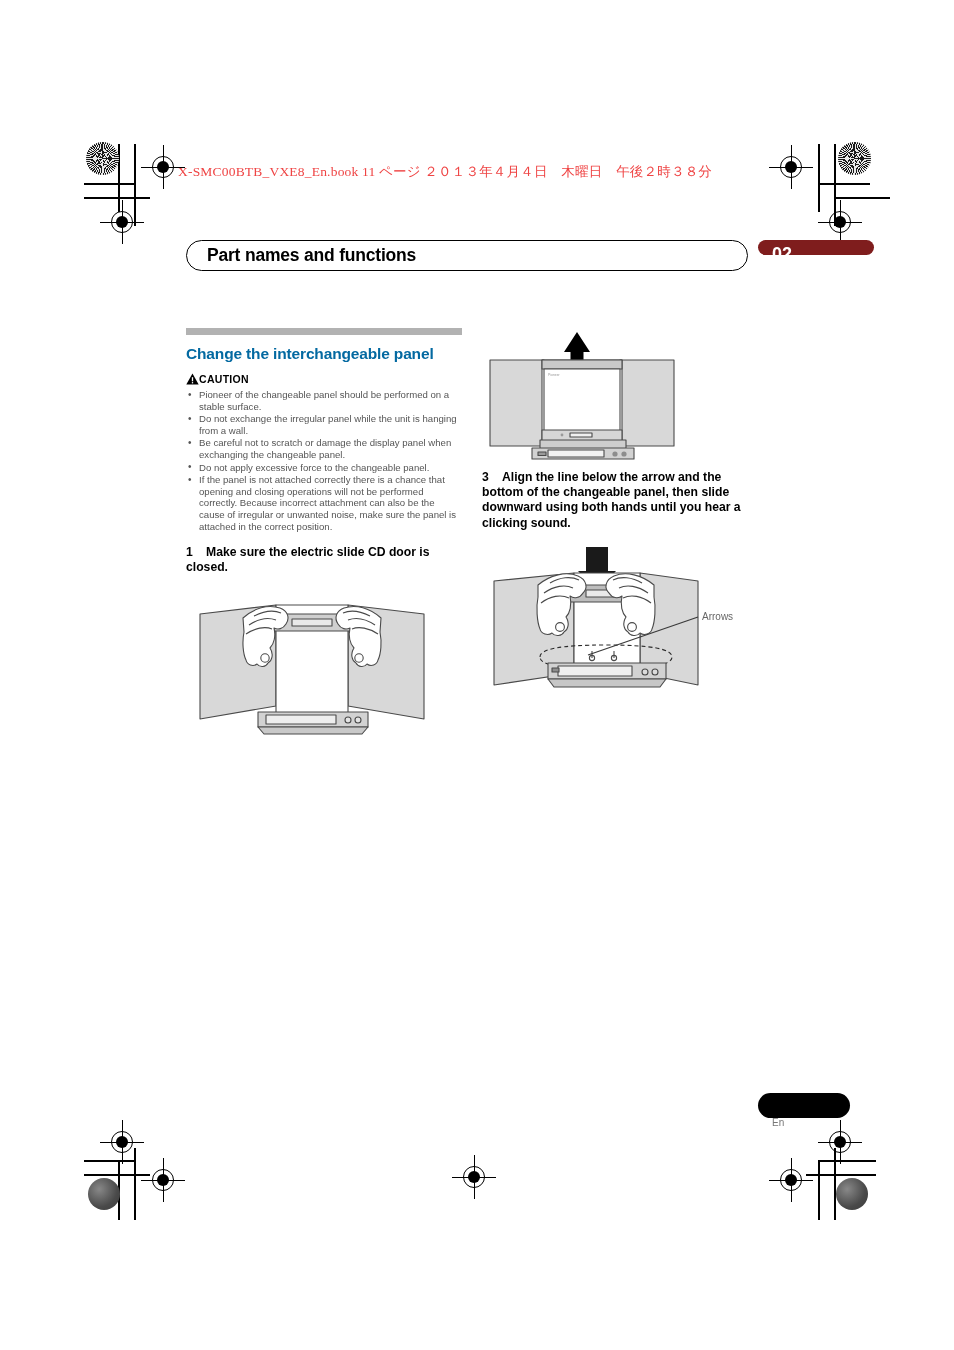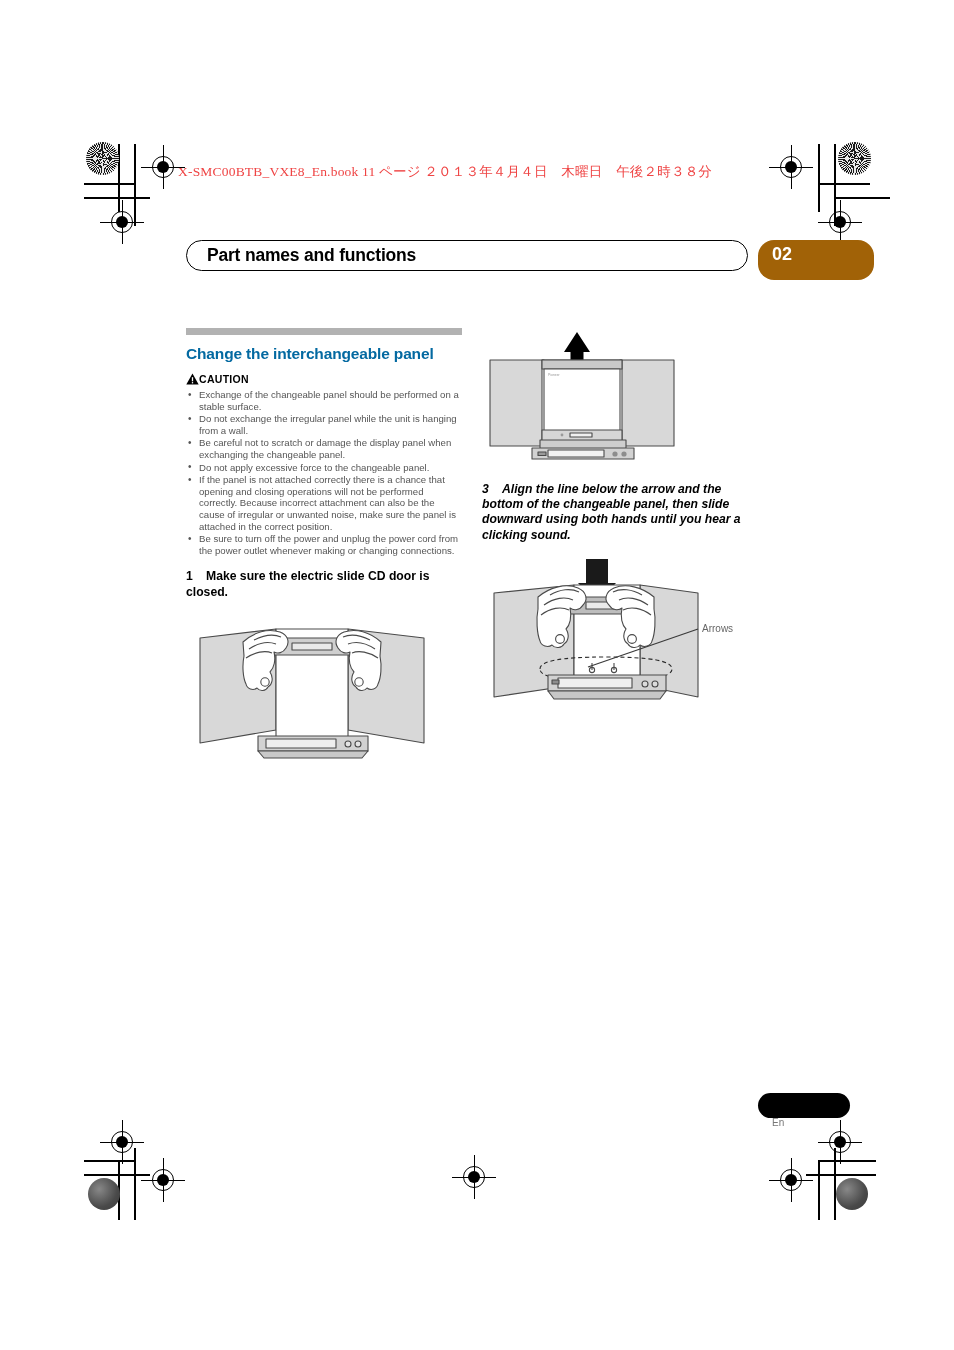--- a/index.html
+++ b/index.html
@@ -96,22 +96,22 @@
     font-size: 17.5px;
     font-weight: bold;
     letter-spacing: -0.2px;
     color: #000;
   }
   .chapbadge {
     position: absolute;
     left: 758px;
     top: 240px;
     width: 116px;
-    height: 40px;
-    background: #a16207;
+    height: 15px;
+    background: #7f1d1d;
     border-radius: 16px;
   }
   .chapbadge span {
     position: absolute;
     left: 14px;
     top: 4px;
     color: #fff;
     font-size: 18px;
     font-weight: bold;
   }
@@ -332,26 +332,25 @@
   <div class="caution-row">
     <svg class="tri-icon" width="13" height="12" viewBox="0 0 13 12">
       <path d="M6.5 0.4 L12.7 11.6 L0.3 11.6 Z" fill="#000"></path>
       <rect x="5.85" y="4.2" width="1.3" height="4.1" fill="#fff"></rect>
       <rect x="5.85" y="9.1" width="1.3" height="1.3" fill="#fff"></rect>
     </svg>
     <span class="caution-label">CAUTION</span>
   </div>
 
   <ul class="bullets">
-    <li>Exchange of the changeable panel should be performed on a stable surface.</li>
+    <li>Pioneer of the changeable panel should be performed on a stable surface.</li>
     <li>Do not exchange the irregular panel while the unit is hanging from a wall.</li>
     <li>Be careful not to scratch or damage the display panel when exchanging the changeable panel.</li>
     <li>Do not apply excessive force to the changeable panel.</li>
     <li>If the panel is not attached correctly there is a chance that opening and closing operations will not be performed correctly. Because incorrect attachment can also be the cause of irregular or unwanted noise, make sure the panel is attached in the correct position.</li>
-    <li>Be sure to turn off the power and unplug the power cord from the power outlet whenever making or changing connections.</li>
   </ul>
 
   <div class="step">
     <span class="num">1</span><span>Make sure the electric slide CD door is closed.</span>
   </div>
 
 
   <div class="fig" style="margin-top:18px;">
     <svg width="252" height="146" viewBox="0 0 252 146">
       <g stroke="#4a4a4a" stroke-width="1.1" fill="none" stroke-linejoin="round">
@@ -426,21 +425,21 @@
         <rect x="58" y="110" width="86" height="10" fill="#cecece"></rect>
         <rect x="50" y="118" width="102" height="11" fill="#d2d2d2"></rect>
         <rect x="66" y="120" width="56" height="7" fill="#f2f2f2"></rect>
         <rect x="56" y="122" width="8" height="3.5" fill="#9a9a9a"></rect>
         <circle cx="133" cy="124" r="2.6" fill="#8d8d8d" stroke="none"></circle>
         <circle cx="142" cy="124" r="2.6" fill="#8d8d8d" stroke="none"></circle>
       </g>
     </svg>
   </div>
 
-  <div class="step-right" style="margin-top:18px;font-style:italic;">
+  <div class="step-right" style="margin-top:6px;">
     <span class="num">3</span><span>Align the line below the arrow and the bottom of the changeable panel, then slide downward using both hands until you hear a clicking sound.</span>
   </div>
 
   <div class="fig" style="margin-top:14px;">
     <svg width="285" height="152" viewBox="0 0 285 152">
       <g stroke="#4a4a4a" stroke-width="1.1" fill="none" stroke-linejoin="round">
 
         <path d="M104,2 L126,2 L126,26 L134,26 L115,46 L96,26 L104,26 Z" fill="#1a1a1a" stroke="none"></path>
 
         <path d="M12,36 L92,28 L92,128 L12,140 Z" fill="#d8d8d8"></path>

